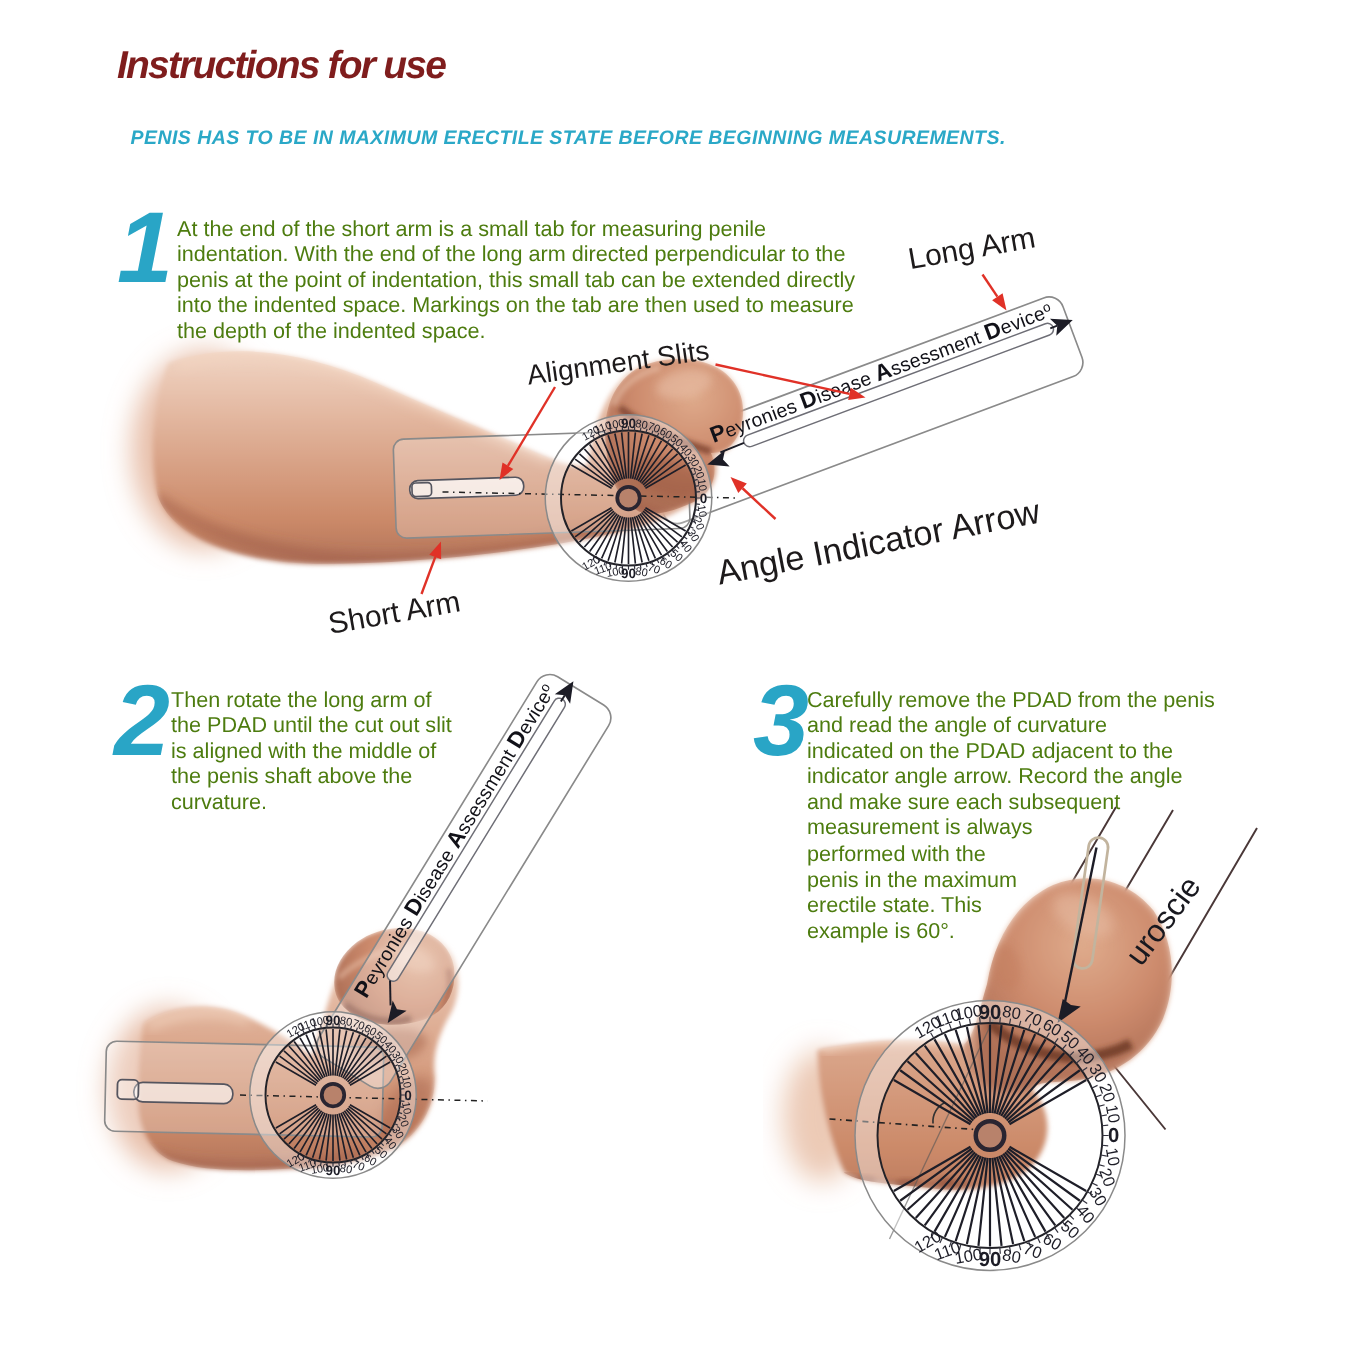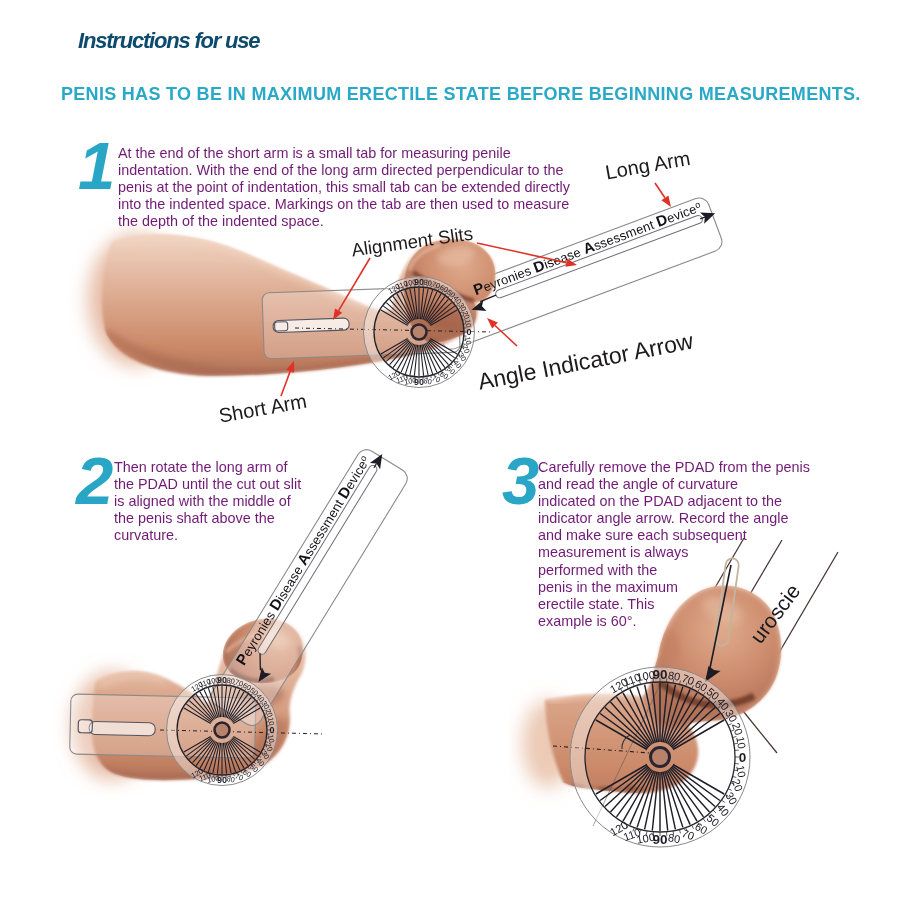--- a/index.html
+++ b/index.html
@@ -1,19 +1,19 @@
 <!DOCTYPE html>
 <html><head><meta charset="utf-8">
 <style>
 html,body{margin:0;padding:0;background:#fff;width:900px;height:900px;overflow:hidden}
 body{font-family:"Liberation Sans",sans-serif;position:relative}
-.h1{position:absolute;left:78px;top:28px;font-size:22px;font-weight:bold;font-style:italic;color:#0c4a6e;letter-spacing:-1.2px}
-.h2{position:absolute;left:61px;top:84px;font-size:18px;font-weight:600;color:#2aa8c7;letter-spacing:0.3px}
+.h1{position:absolute;left:78px;top:28px;font-size:26px;font-weight:bold;font-style:italic;color:#7f1d1d;letter-spacing:-1.2px}
+.h2{position:absolute;left:87px;top:84px;font-size:13px;font-weight:600;font-style:italic;color:#2aa8c7;letter-spacing:0.3px}
 .num{position:absolute;font-size:67px;font-weight:bold;font-style:italic;color:#29a5c6;line-height:1}
-.step{position:absolute;font-size:14.4px;line-height:17.1px;color:#701a75;white-space:nowrap}
+.step{position:absolute;font-size:14.4px;line-height:17.1px;color:#4d7c0f;white-space:nowrap}
 </style></head>
 <body>
 <svg width="900" height="900" viewBox="0 0 900 900" style="position:absolute;left:0;top:0" font-family="'Liberation Sans',sans-serif">
     <defs>
 <filter id="blur2" x="-30%" y="-30%" width="160%" height="160%">
         <feGaussianBlur stdDeviation="1.6"></feGaussianBlur>
       </filter>
 <filter id="blur3" x="-60%" y="-60%" width="220%" height="220%">
         <feGaussianBlur stdDeviation="3"></feGaussianBlur>
       </filter>

